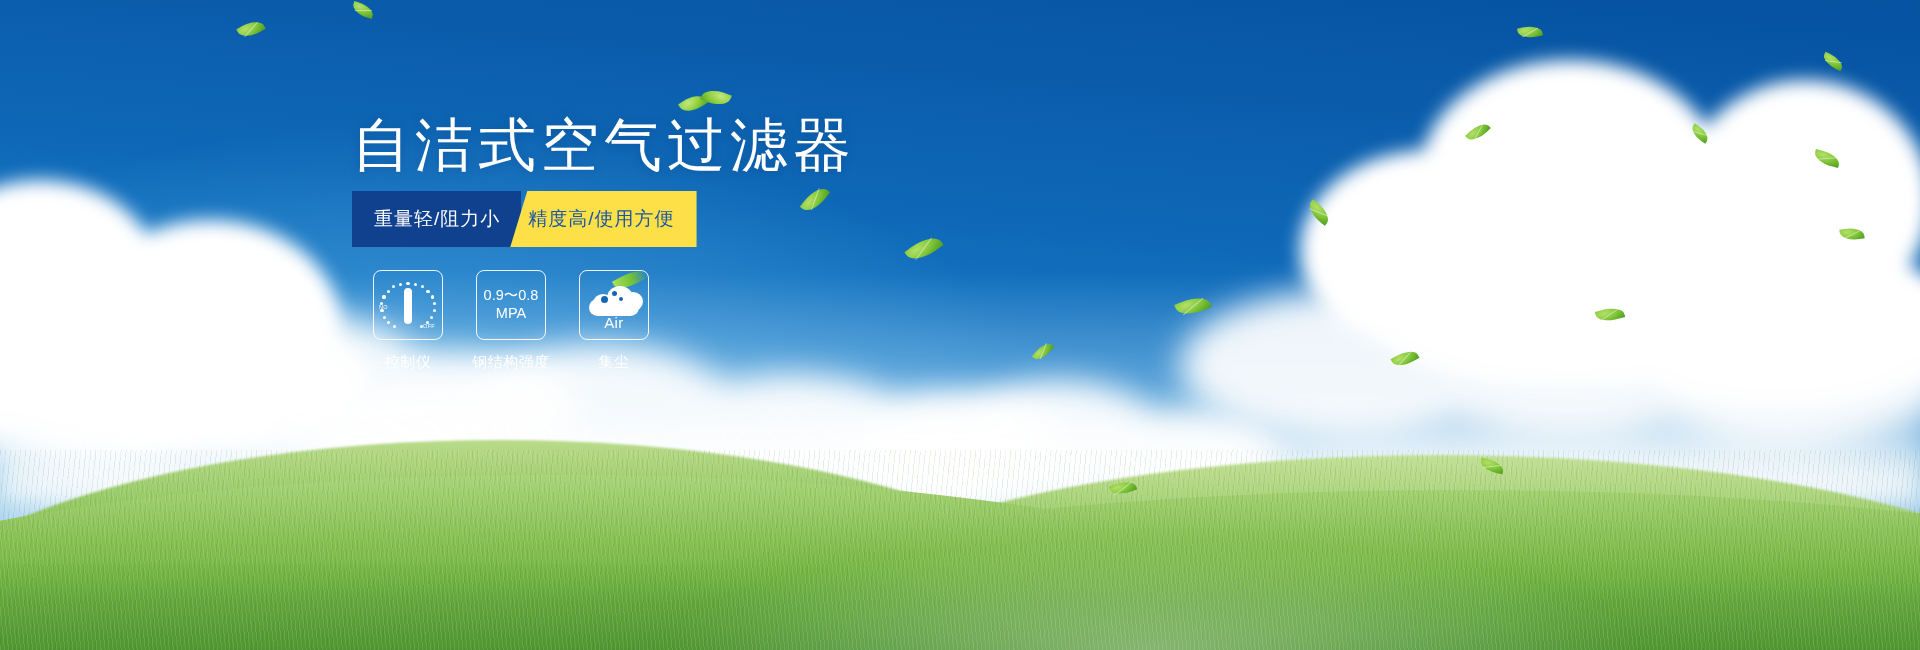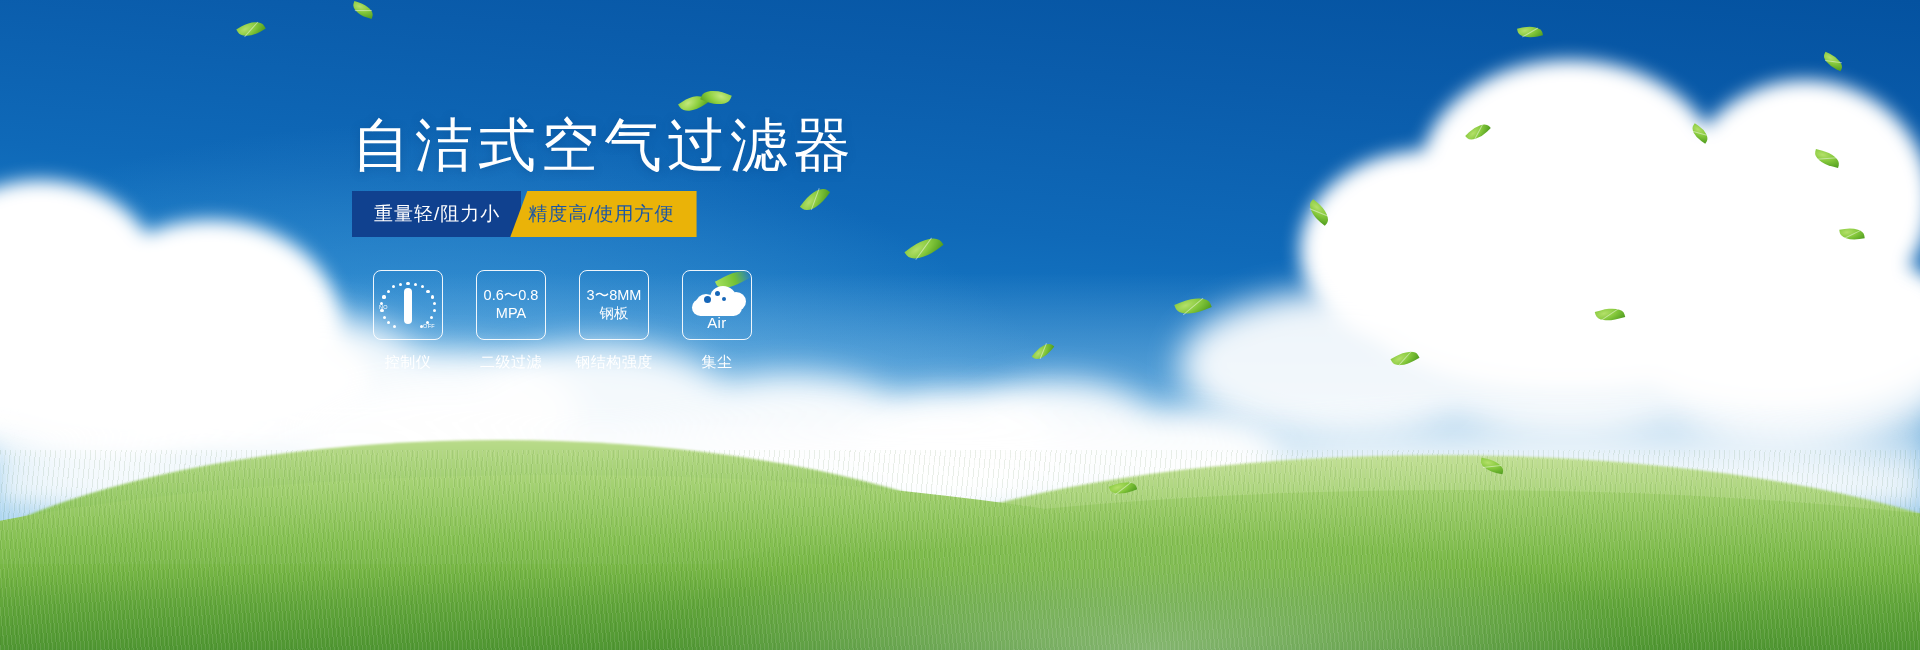--- a/index.html
+++ b/index.html
@@ -97,32 +97,32 @@
   
   .title-leaves{position:absolute;left:680px;top:88px;width:60px;height:34px;}
   .tleaf{
     position:absolute;
     background:radial-gradient(ellipse at 35% 30%, #c2e87c 0%, #8fd040 50%, #57a322 100%);
     border-radius:0 80% 0 80%;
   }
 
   .badges{
     position:absolute;left:352px;top:191px;
-    display:flex;align-items:stretch;height:46px;
+    display:flex;align-items:stretch;height:56px;
   }
   .badge{
     display:flex;align-items:center;justify-content:center;
     font-size:19px;letter-spacing:1px;white-space:nowrap;
   }
   .badge.dark{
     background:#10418f;color:#ffffff;
     padding:0 21px 0 22px;
   }
   .badge.light{
-    background:#eab308;color:#1b56a6;
+    background:#fde047;color:#1b56a6;
     padding:0 22px 0 18px;
     clip-path:polygon(17px 0, 100% 0, 100% 100%, 0 100%);
     margin-left:-11px;
   }
 
   .features{
     position:absolute;left:357px;top:270px;
     display:flex;gap:0;
   }
   .feature{
@@ -302,34 +302,27 @@
             <div class="needle"></div>
             <div class="lbl no">NO</div>
             <div class="lbl off">OFF</div>
           </div>
         </div>
         <div class="flabel">控制仪</div>
       </div>
 
       <div class="feature">
         <div class="fbox">
-          <div class="txt">0.6〜0.8</div>
+          <div class="txt">0.9〜0.8</div>
           <div class="txt">MPA</div>
-        </div>
-        <div class="flabel">二级过滤</div>
-      </div>
-
-
-      <div class="feature">
-        <div class="fbox">
-          <div class="txt">3〜8MM</div>
-          <div class="txt">钢板</div>
         </div>
         <div class="flabel">钢结构强度</div>
       </div>
+
+
 
       <div class="feature">
         <div class="fbox">
           <div class="aircloud">
             <div class="streak"></div>
             <div class="blob" style="left:22px;top:6px;width:26px;height:24px;"></div>
             <div class="blob" style="left:38px;top:12px;width:20px;height:19px;"></div>
             <div class="blob" style="left:8px;top:14px;width:20px;height:18px;"></div>
             <div class="base"></div>
             <div class="hole" style="left:16px;top:16px;width:7px;height:7px;"></div>

